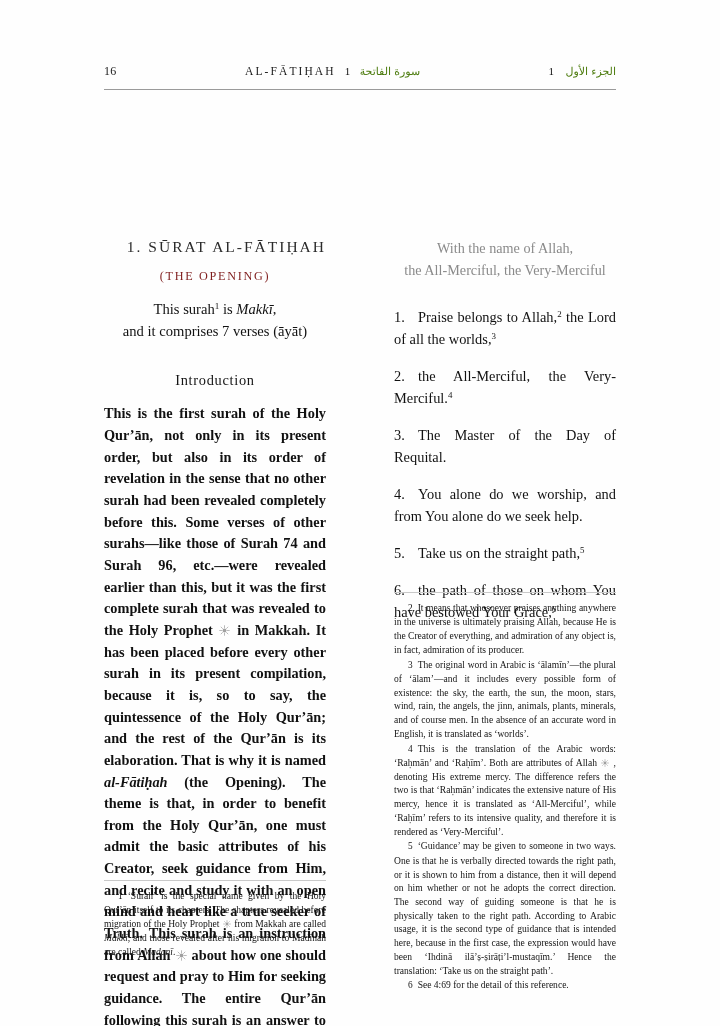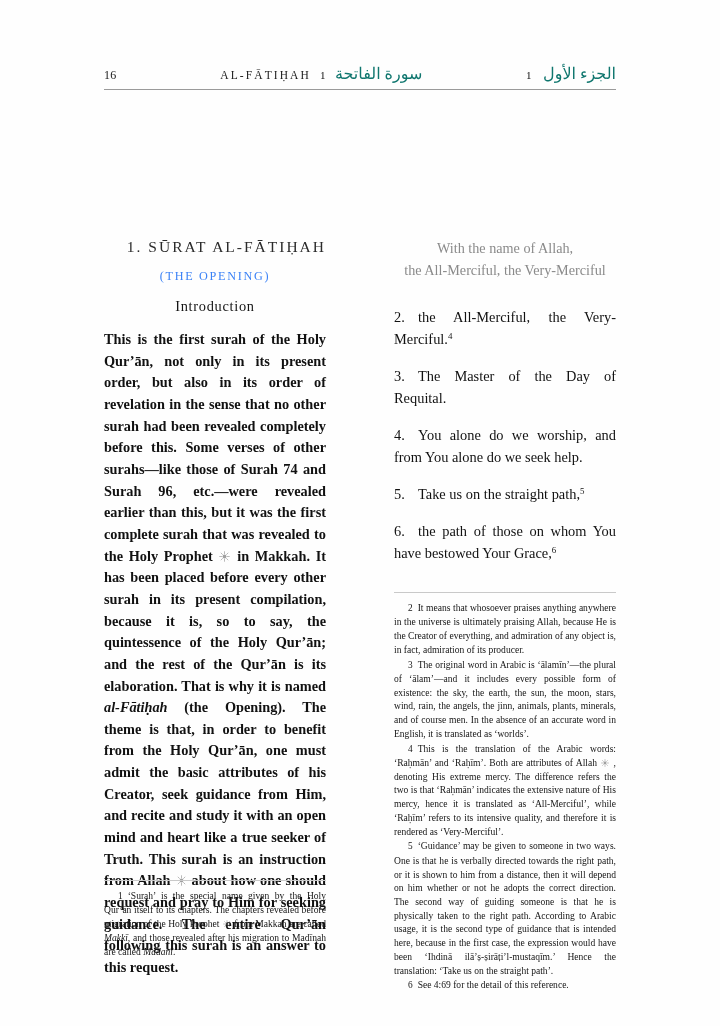--- a/index.html
+++ b/index.html
@@ -52,24 +52,24 @@
   .rh-title {
     font-size: 11.5px;
     letter-spacing: 2.1px;
     color: #1a1a1a;
   }
   .rh-num {
     font-size: 11px;
     letter-spacing: 0.5px;
   }
   .rh-arabic {
-    font-family: Liberation Serif, serif;
-    font-size: 16px;
+    font-family: Liberation Sans, sans-serif;
+    font-size: 11px;
     direction: rtl;
-    color: #0f766e;
+    color: #4d7c0f;
   }
   .rh-right {
     display: flex;
     align-items: baseline;
     gap: 11px;
     white-space: nowrap;
   }
   .rule-head {
     position: absolute;
     left: 104px;
@@ -100,21 +100,21 @@
     font-size: 15.5px;
     letter-spacing: 2.0px;
     color: #2b2b2b;
     margin: 0 0 13px 0;
     white-space: nowrap;
   }
   .surah-sub {
     text-align: center;
     font-size: 12.2px;
     letter-spacing: 1.7px;
-    color: #3b82f6;
+    color: #7f1d1d;
     margin: 0 0 14px 0;
   }
   .surah-meta {
     text-align: center;
     font-size: 14.6px;
     line-height: 1.52;
     color: #111;
     margin: 0 0 30px 0;
   }
   .surah-meta i { font-style: italic; }
@@ -239,20 +239,24 @@
   </div>
   <div class="rule-head"></div>
 
   <div class="columns">
 
     <div class="col col-left">
 
       <div class="surah-title">1. SŪRAT AL-FĀTIḤAH</div>
       <div class="surah-sub">(THE OPENING)</div>
 
+      <div class="surah-meta">
+        <span>This surah</span><span class="sup">1</span><span> is </span><i>Makkī</i><span>,</span><br>
+        <span>and it comprises 7 verses (āyāt)</span>
+      </div>
 
       <div class="intro-head">Introduction</div>
 
       <p class="body-para"><span>This is the first surah of the Holy Qur’ān, not only in its present order, but also in its order of revelation in the sense that no other surah had been revealed completely before this. Some verses of other surahs—like those of Surah 74 and Surah 96, etc.—were revealed earlier than this, but it was the first complete surah that was revealed to the Holy Prophet</span>
         <svg class="honorific" viewBox="0 0 24 24">
           <circle cx="12" cy="12" r="4.2" fill="#555"></circle>
           <g stroke="#555" stroke-width="1.6" stroke-linecap="round">
             <path d="M12 1.5 L12 6"></path>
               <path d="M12 18 L12 22.5"></path>
             <path d="M1.5 12 L6 12"></path>
@@ -279,20 +283,21 @@
         </svg>
         <span>about how one should request and pray to Him for seeking guidance. The entire Qur’ān following this surah is an answer to this request.</span></p>
     </div>
 
     <div class="col col-right">
       <div class="basmalah">
         <span>With the name of Allah,</span><br>
         <span>the All-Merciful, the Very-Merciful</span>
       </div>
       <div id="verse-list">
+          <p class="verse"><span class="verse-num">1.</span><span>Praise belongs to Allah,</span><span class="sup">2</span><span> the Lord of all the worlds,</span><span class="sup">3</span></p>
           <p class="verse"><span class="verse-num">2.</span><span>the All-Merciful, the Very-Merciful.</span><span class="sup">4</span></p>
           <p class="verse"><span class="verse-num">3.</span><span>The Master of the Day of Requital.</span></p>
           <p class="verse"><span class="verse-num">4.</span><span>You alone do we worship, and from You alone do we seek help.</span></p>
           <p class="verse"><span class="verse-num">5.</span><span>Take us on the straight path,</span><span class="sup">5</span></p>
           <p class="verse"><span class="verse-num">6.</span><span>the path of those on whom You have bestowed Your Grace,</span><span class="sup">6</span></p>
         </div>
     </div>
   </div>
 
   <div class="fn-block fn-left">

